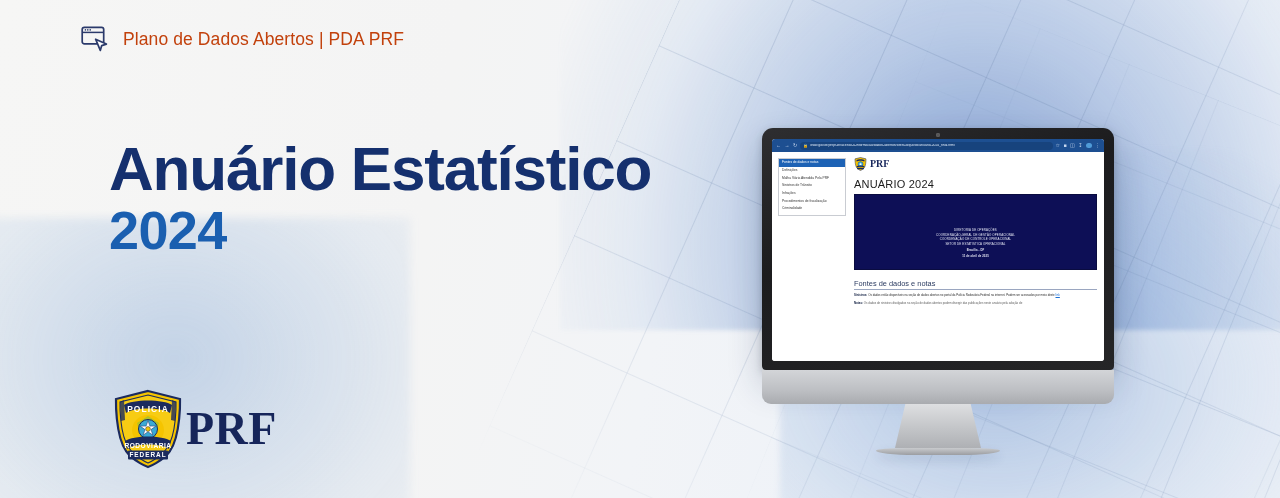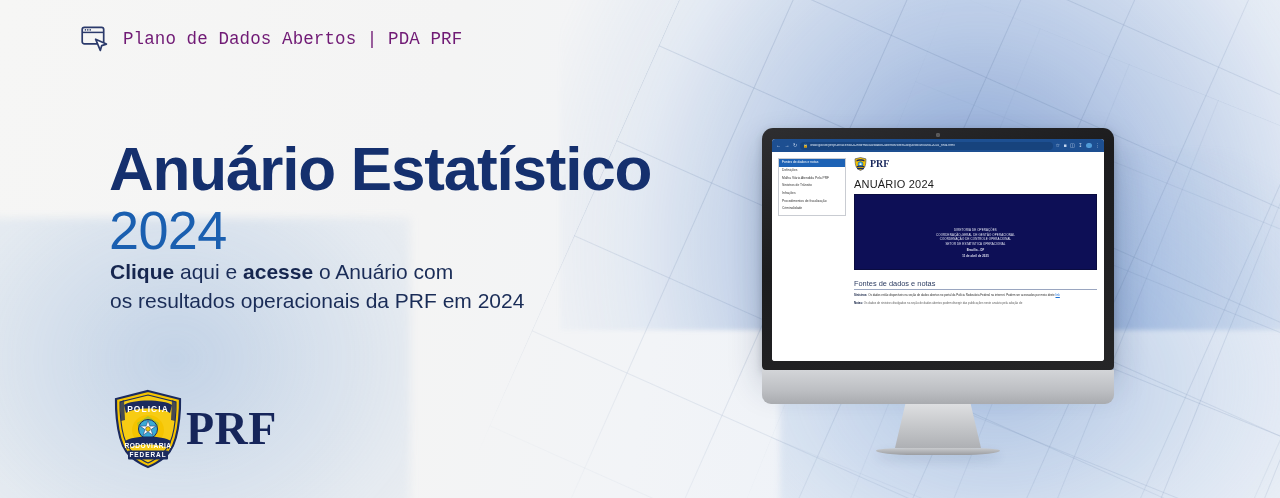--- a/index.html
+++ b/index.html
@@ -75,32 +75,32 @@
 
   .content { position:relative; z-index:5; width:1280px; height:498px; }
 
   
   .pda-header {
     position:absolute; left:80px; top:24px;
     display:flex; align-items:center; gap:13px;
   }
   .pda-header .win-icon { width:30px; height:30px; display:block; }
   .pda-header .pda-label {
-    font-size:17.5px; color:#701a75; letter-spacing:.1px;
-    font-family:Liberation Mono, monospace;
+    font-size:17.5px; color:#c2410c; letter-spacing:.1px;
+    font-family:Liberation Sans, sans-serif;
   }
 
   
   .headline { position:absolute; left:109px; top:137px; }
   .headline .line1 {
     font-size:62px; line-height:1.03; font-weight:bold;
     color:#15306e; letter-spacing:-1.2px; white-space:nowrap;
   }
   .headline .line2 {
-    font-size:54px; line-height:1.08; font-weight:normal;
+    font-size:54px; line-height:1.08; font-weight:bold;
     color:#1a5fb0; letter-spacing:-0.6px;
   }
 
   
   .subtitle {
     position:absolute; left:110px; top:258px;
     font-size:21px; line-height:1.36; color:#1a2c57;
     max-width:520px;
   }
   .subtitle b { font-weight:bold; color:#16264f; }
@@ -272,24 +272,20 @@
         </svg>
       </span>
       <span class="pda-label">Plano de Dados Abertos | PDA PRF</span>
     </div>
 
     <div class="headline">
       <div class="line1">Anuário Estatístico</div>
       <div class="line2">2024</div>
     </div>
 
-    <div class="subtitle">
-      <span><b>Clique</b><span> aqui e </span><b>acesse</b><span> o Anuário com</span></span><br>
-      <span>os resultados operacionais da PRF em 2024</span>
-    </div>
 
     <div class="prf-lockup">
       <span>
         <svg class="prf-badge" viewBox="0 0 76 80" xmlns="http://www.w3.org/2000/svg">
           <path d="M38 2 L70 10 C70 10 71 46 60 62 C52 73 38 78 38 78 C38 78 24 73 16 62 C5 46 6 10 6 10 Z" fill="#f5c400" stroke="#1b2a5e" stroke-width="2.2"></path>
           <path d="M38 6 L66 13 C66 13 67 45 57 59 C50 69 38 74 38 74 C38 74 26 69 19 59 C9 45 10 13 10 13 Z" fill="#f7cc14" stroke="#1b2a5e" stroke-width="1.1"></path>
           <path d="M10 13 L14 11 L15 31 L11 32 Z" fill="#1b2a5e" opacity=".8"></path>
           <path d="M66 13 L62 11 L61 31 L65 32 Z" fill="#1b2a5e" opacity=".8"></path>
           <path d="M14 16 C22 10 54 10 62 16 L60 24 C52 18 24 18 16 24 Z" fill="#1b2a5e"></path>
           <text x="38" y="23" font-family="Liberation Sans, sans-serif" font-size="8.4" font-weight="bold" fill="#ffffff" text-anchor="middle" letter-spacing="1.1">POLICIA</text>

